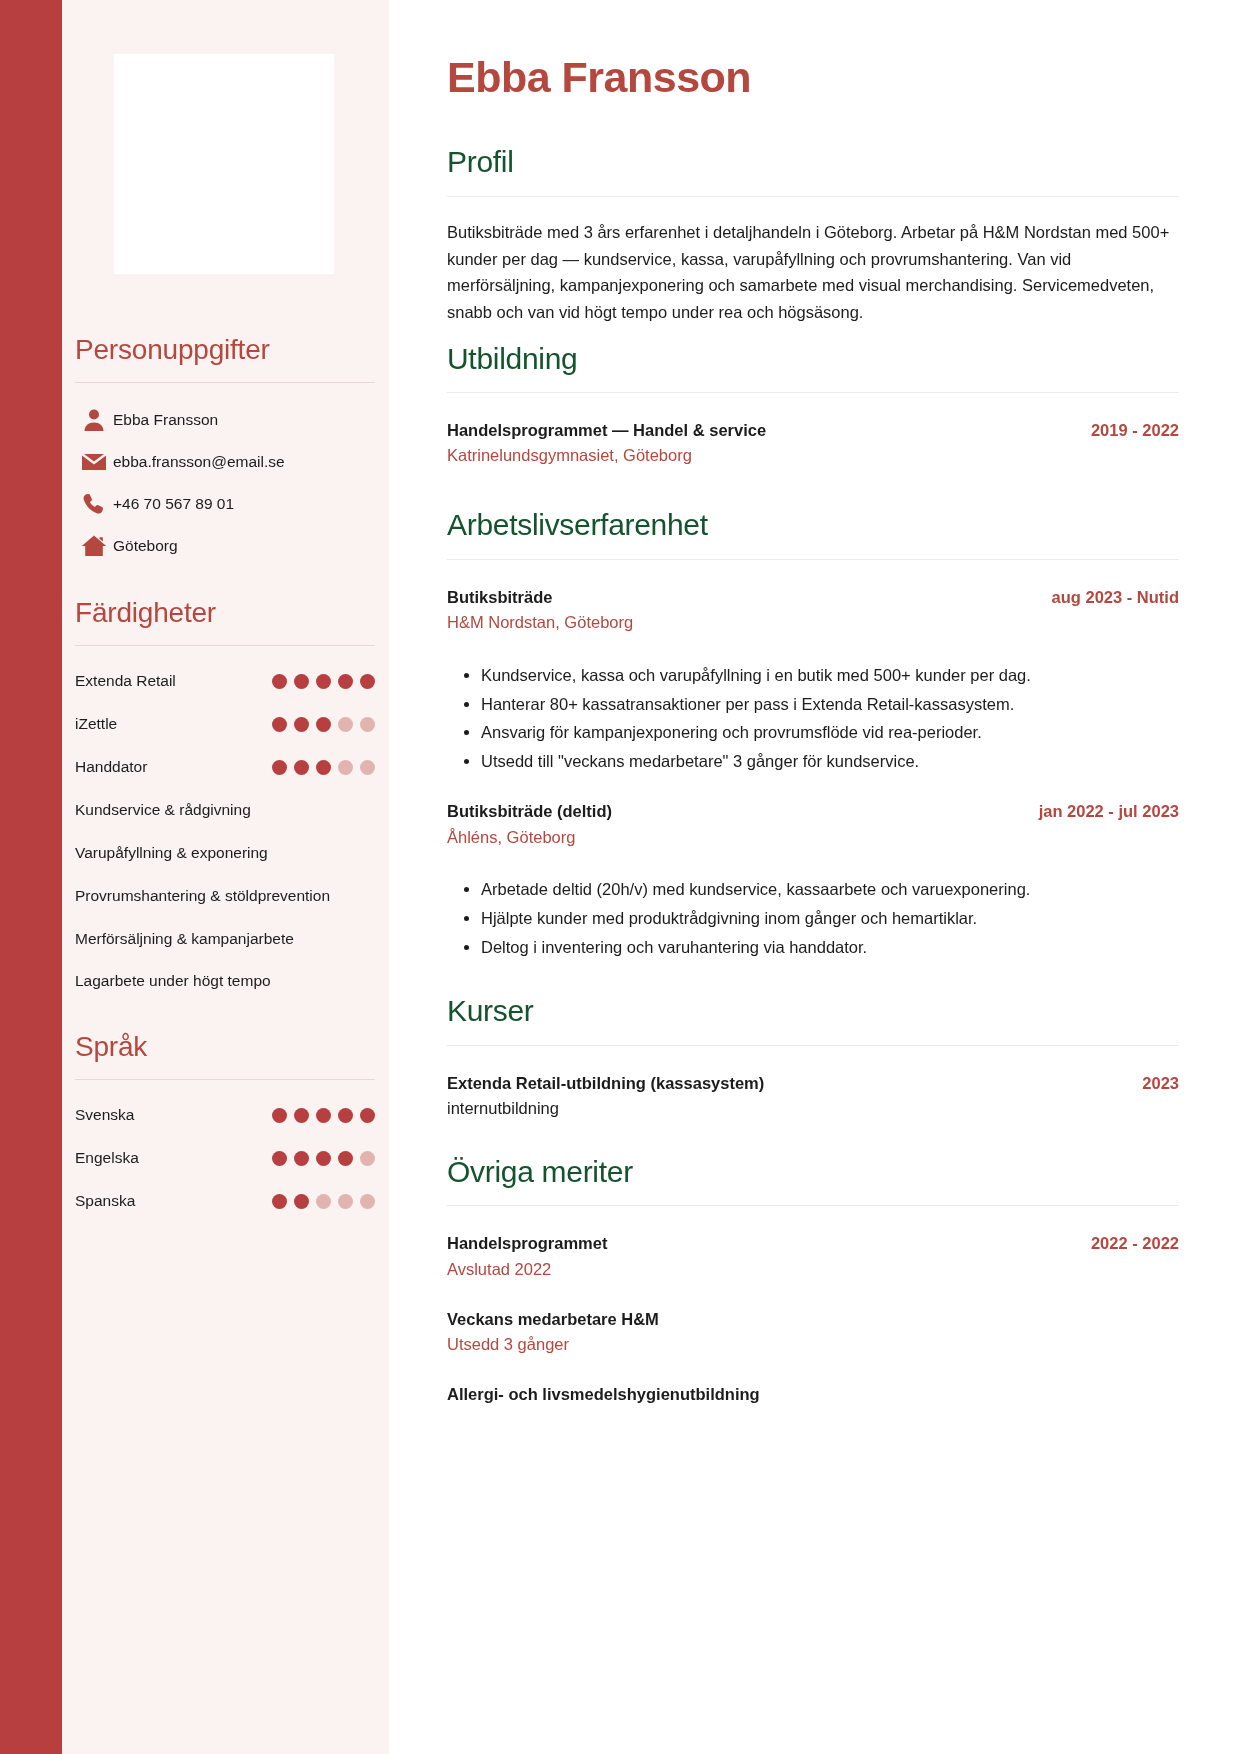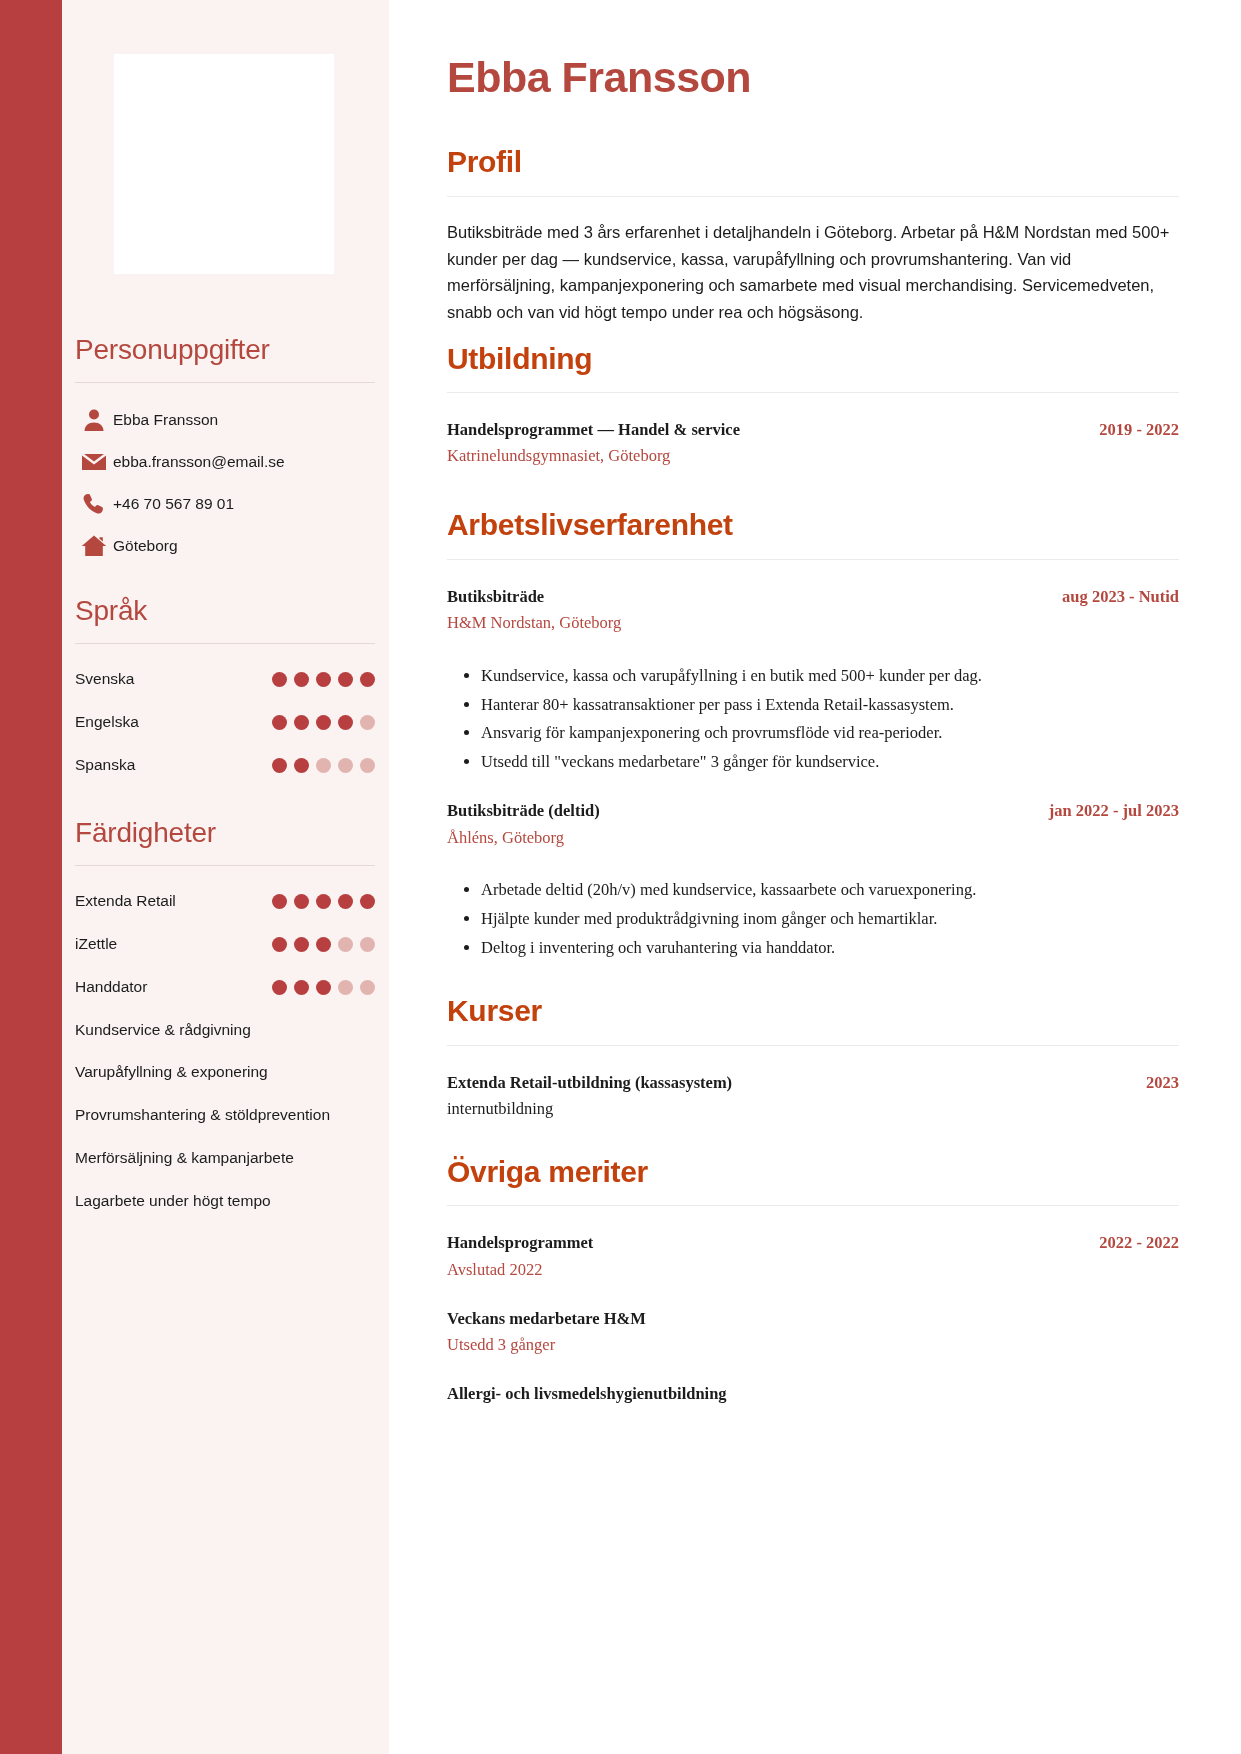--- a/index.html
+++ b/index.html
@@ -131,41 +131,41 @@
     font-size: 43px;
     font-weight: bold;
     color: #b4483f;
     letter-spacing: -0.5px;
     line-height: 1.1;
     margin-bottom: 44px;
   }
 
   .sec-h {
     font-size: 30px;
-    font-weight: 700;
-    color: #c2410c;
+    font-weight: 400;
+    color: #14532d;
     letter-spacing: -0.3px;
     line-height: 1.15;
   }
 
   .sec-rule {
     height: 1px;
     background: #eceaea;
     margin-top: 16px;
   }
 
   .profile-text {
     font-size: 16.5px;
     color: #1c1c1c;
     line-height: 1.62;
     margin-top: 22px;
     margin-bottom: 16px;
   }
 
-  .entry { margin-top: 26px; font-family: Liberation Serif, serif; }
+  .entry { margin-top: 26px; }
 
   .entry-top {
     display: flex;
     justify-content: space-between;
     align-items: baseline;
     gap: 18px;
   }
 
   .entry-title {
     font-size: 16.5px;
@@ -258,20 +258,72 @@
                 <svg width="26" height="24" viewBox="0 0 26 24">
                   <path d="M13 1.5L0.8 12.1h3.4V22h17.6V12.1h3.4z" fill="currentColor"></path>
                   <path d="M18.5 3.2h3.3v4.4l-3.3-2.9z" fill="currentColor"></path>
                 </svg>
               </span>
               <span class="contact-text">Göteborg</span>
             </div>
           </div>
       </div>
 
+      <div style="margin-top:30px;">
+        <div class="side-h">Färdigheter</div>
+        <div class="side-rule"></div>
+        <div class="skill-block" id="skills-list">
+            <div class="skill-row">
+              <span class="skill-label">Extenda Retail</span>
+              <span class="dots">
+                <span class="dot on"></span>
+                <span class="dot on"></span>
+                <span class="dot on"></span>
+                <span class="dot on"></span>
+                <span class="dot on"></span>
+              </span>
+            </div>
+            <div class="skill-row">
+              <span class="skill-label">iZettle</span>
+              <span class="dots">
+                <span class="dot on"></span>
+                <span class="dot on"></span>
+                <span class="dot on"></span>
+                <span class="dot"></span>
+                <span class="dot"></span>
+              </span>
+            </div>
+            <div class="skill-row">
+              <span class="skill-label">Handdator</span>
+              <span class="dots">
+                <span class="dot on"></span>
+                <span class="dot on"></span>
+                <span class="dot on"></span>
+                <span class="dot"></span>
+                <span class="dot"></span>
+              </span>
+            </div>
+            <div class="skill-row">
+              <span class="skill-label">Kundservice &amp; rådgivning</span>
+            </div>
+            <div class="skill-row">
+              <span class="skill-label">Varupåfyllning &amp; exponering</span>
+            </div>
+            <div class="skill-row">
+              <span class="skill-label">Provrumshantering &amp; stöldprevention</span>
+            </div>
+            <div class="skill-row">
+              <span class="skill-label">Merförsäljning &amp; kampanjarbete</span>
+            </div>
+            <div class="skill-row">
+              <span class="skill-label">Lagarbete under högt tempo</span>
+            </div>
+          </div>
+      </div>
+
       <div style="margin-top:28px;">
         <div class="side-h">Språk</div>
         <div class="side-rule"></div>
         <div class="skill-block" id="languages-list">
             <div class="skill-row">
               <span class="skill-label">Svenska</span>
               <span class="dots">
                 <span class="dot on"></span>
                 <span class="dot on"></span>
                 <span class="dot on"></span>
@@ -291,72 +343,20 @@
             </div>
             <div class="skill-row">
               <span class="skill-label">Spanska</span>
               <span class="dots">
                 <span class="dot on"></span>
                 <span class="dot on"></span>
                 <span class="dot"></span>
                 <span class="dot"></span>
                 <span class="dot"></span>
               </span>
-            </div>
-          </div>
-      </div>
-
-      <div style="margin-top:30px;">
-        <div class="side-h">Färdigheter</div>
-        <div class="side-rule"></div>
-        <div class="skill-block" id="skills-list">
-            <div class="skill-row">
-              <span class="skill-label">Extenda Retail</span>
-              <span class="dots">
-                <span class="dot on"></span>
-                <span class="dot on"></span>
-                <span class="dot on"></span>
-                <span class="dot on"></span>
-                <span class="dot on"></span>
-              </span>
-            </div>
-            <div class="skill-row">
-              <span class="skill-label">iZettle</span>
-              <span class="dots">
-                <span class="dot on"></span>
-                <span class="dot on"></span>
-                <span class="dot on"></span>
-                <span class="dot"></span>
-                <span class="dot"></span>
-              </span>
-            </div>
-            <div class="skill-row">
-              <span class="skill-label">Handdator</span>
-              <span class="dots">
-                <span class="dot on"></span>
-                <span class="dot on"></span>
-                <span class="dot on"></span>
-                <span class="dot"></span>
-                <span class="dot"></span>
-              </span>
-            </div>
-            <div class="skill-row">
-              <span class="skill-label">Kundservice &amp; rådgivning</span>
-            </div>
-            <div class="skill-row">
-              <span class="skill-label">Varupåfyllning &amp; exponering</span>
-            </div>
-            <div class="skill-row">
-              <span class="skill-label">Provrumshantering &amp; stöldprevention</span>
-            </div>
-            <div class="skill-row">
-              <span class="skill-label">Merförsäljning &amp; kampanjarbete</span>
-            </div>
-            <div class="skill-row">
-              <span class="skill-label">Lagarbete under högt tempo</span>
             </div>
           </div>
       </div>
 
     </div>
   </aside>
 
   <main class="main">
 
     <h1 class="name">Ebba Fransson</h1>

